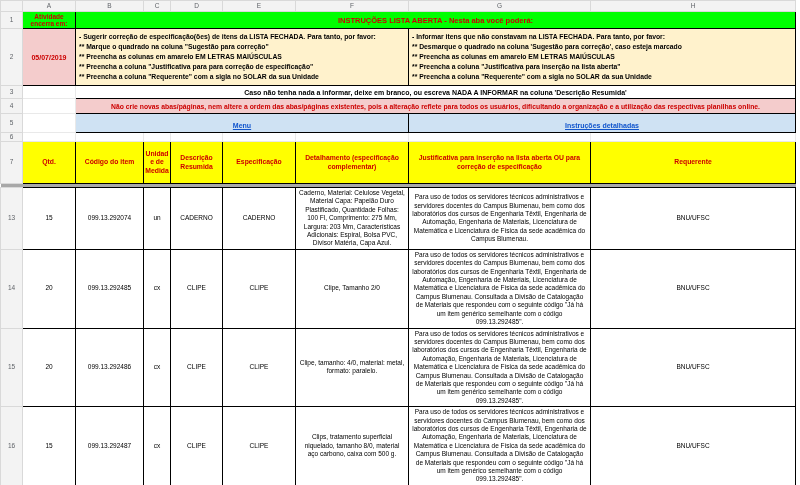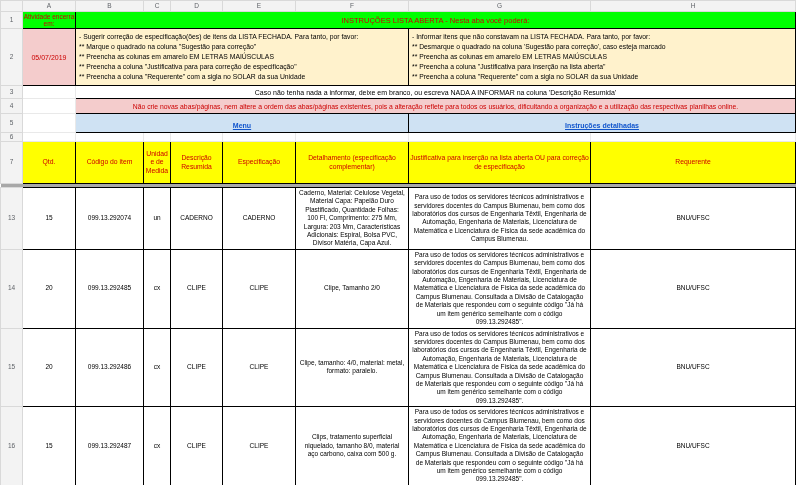--- a/index.html
+++ b/index.html
@@ -13,21 +13,21 @@
   
   .empty{background:#fff;border:1px solid #e9e9e9;}
   
   .blk{border:1px solid #000;}
   .green{background:#00ff00;}
   .pink{background:#f4cccc;}
   .cream{background:#fff2cc;}
   .bluebg{background:#cfe2f3;}
   .ylw{background:#ffff00;}
   .red{color:#cc0000;}
-  .b{font-weight:normal;}
+  .b{font-weight:bold;}
   .ctr{text-align:center;}
   .activity{font-size:6.5px;line-height:7.5px;}
   .date{font-size:7px;}
   .title{font-size:7.5px;}
   .instr{font-size:6.8px;line-height:10px;white-space:pre-line;text-align:left;
          padding:2px 3px;vertical-align:middle;color:#000;}
   .note{font-size:7px;border:1px solid #000;}
   .warn{font-size:6.8px;}
   .link{color:#1155cc;text-decoration:underline;font-weight:bold;font-size:7px;cursor:pointer;}
   .colhead{font-size:6.8px;line-height:8.5px;padding:1px;word-wrap:break-word;overflow-wrap:anywhere;}

